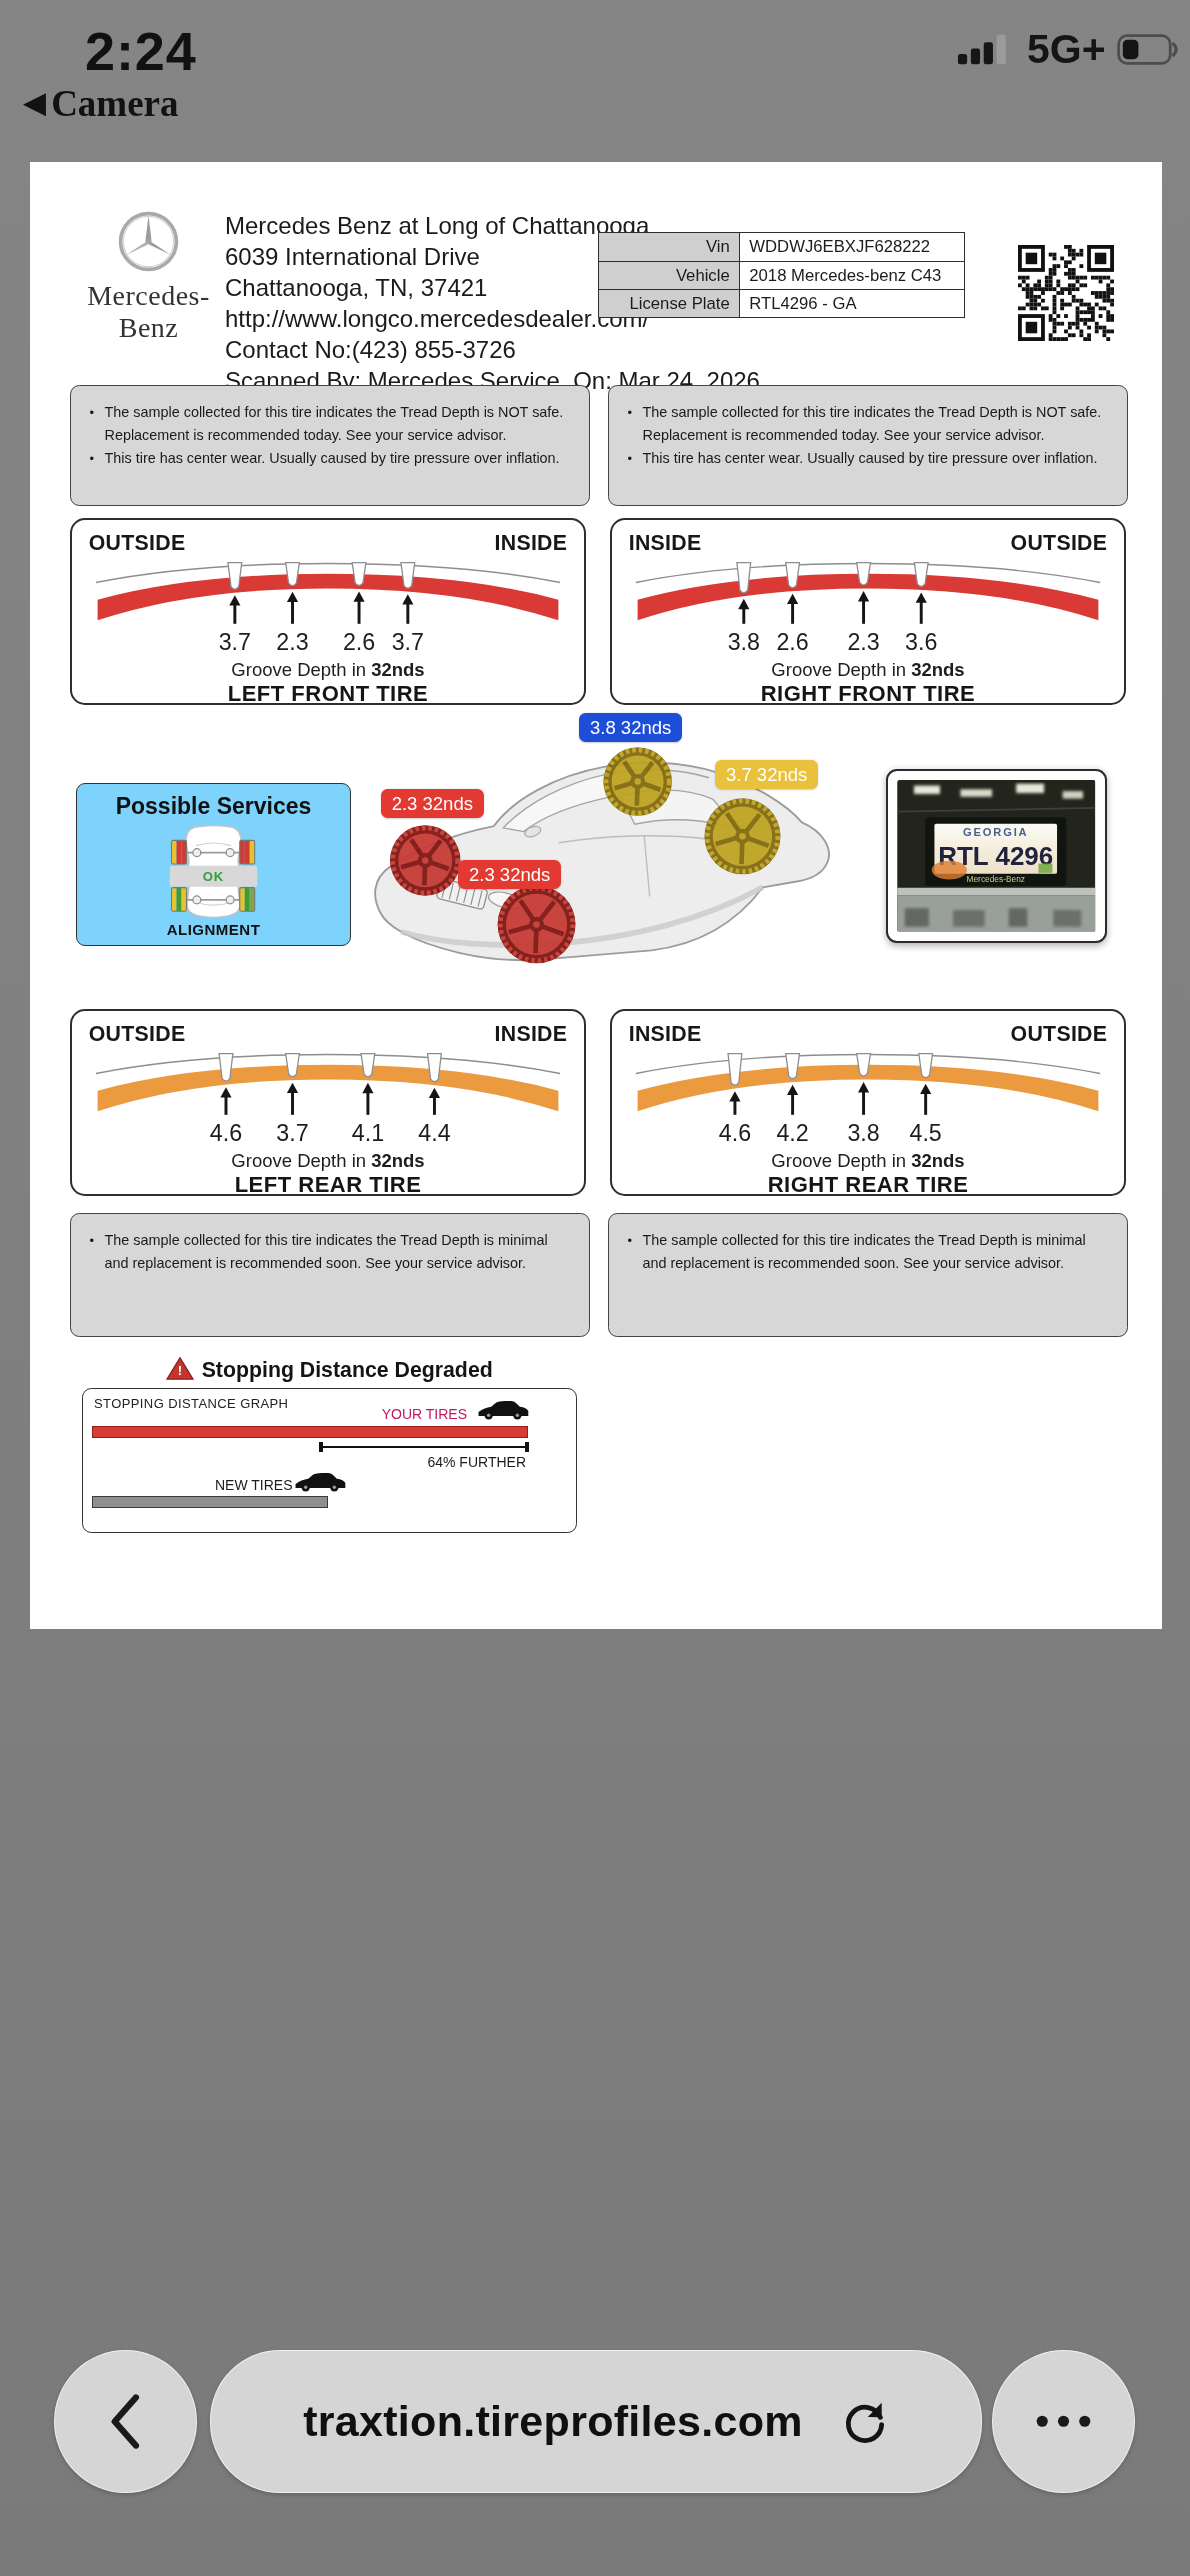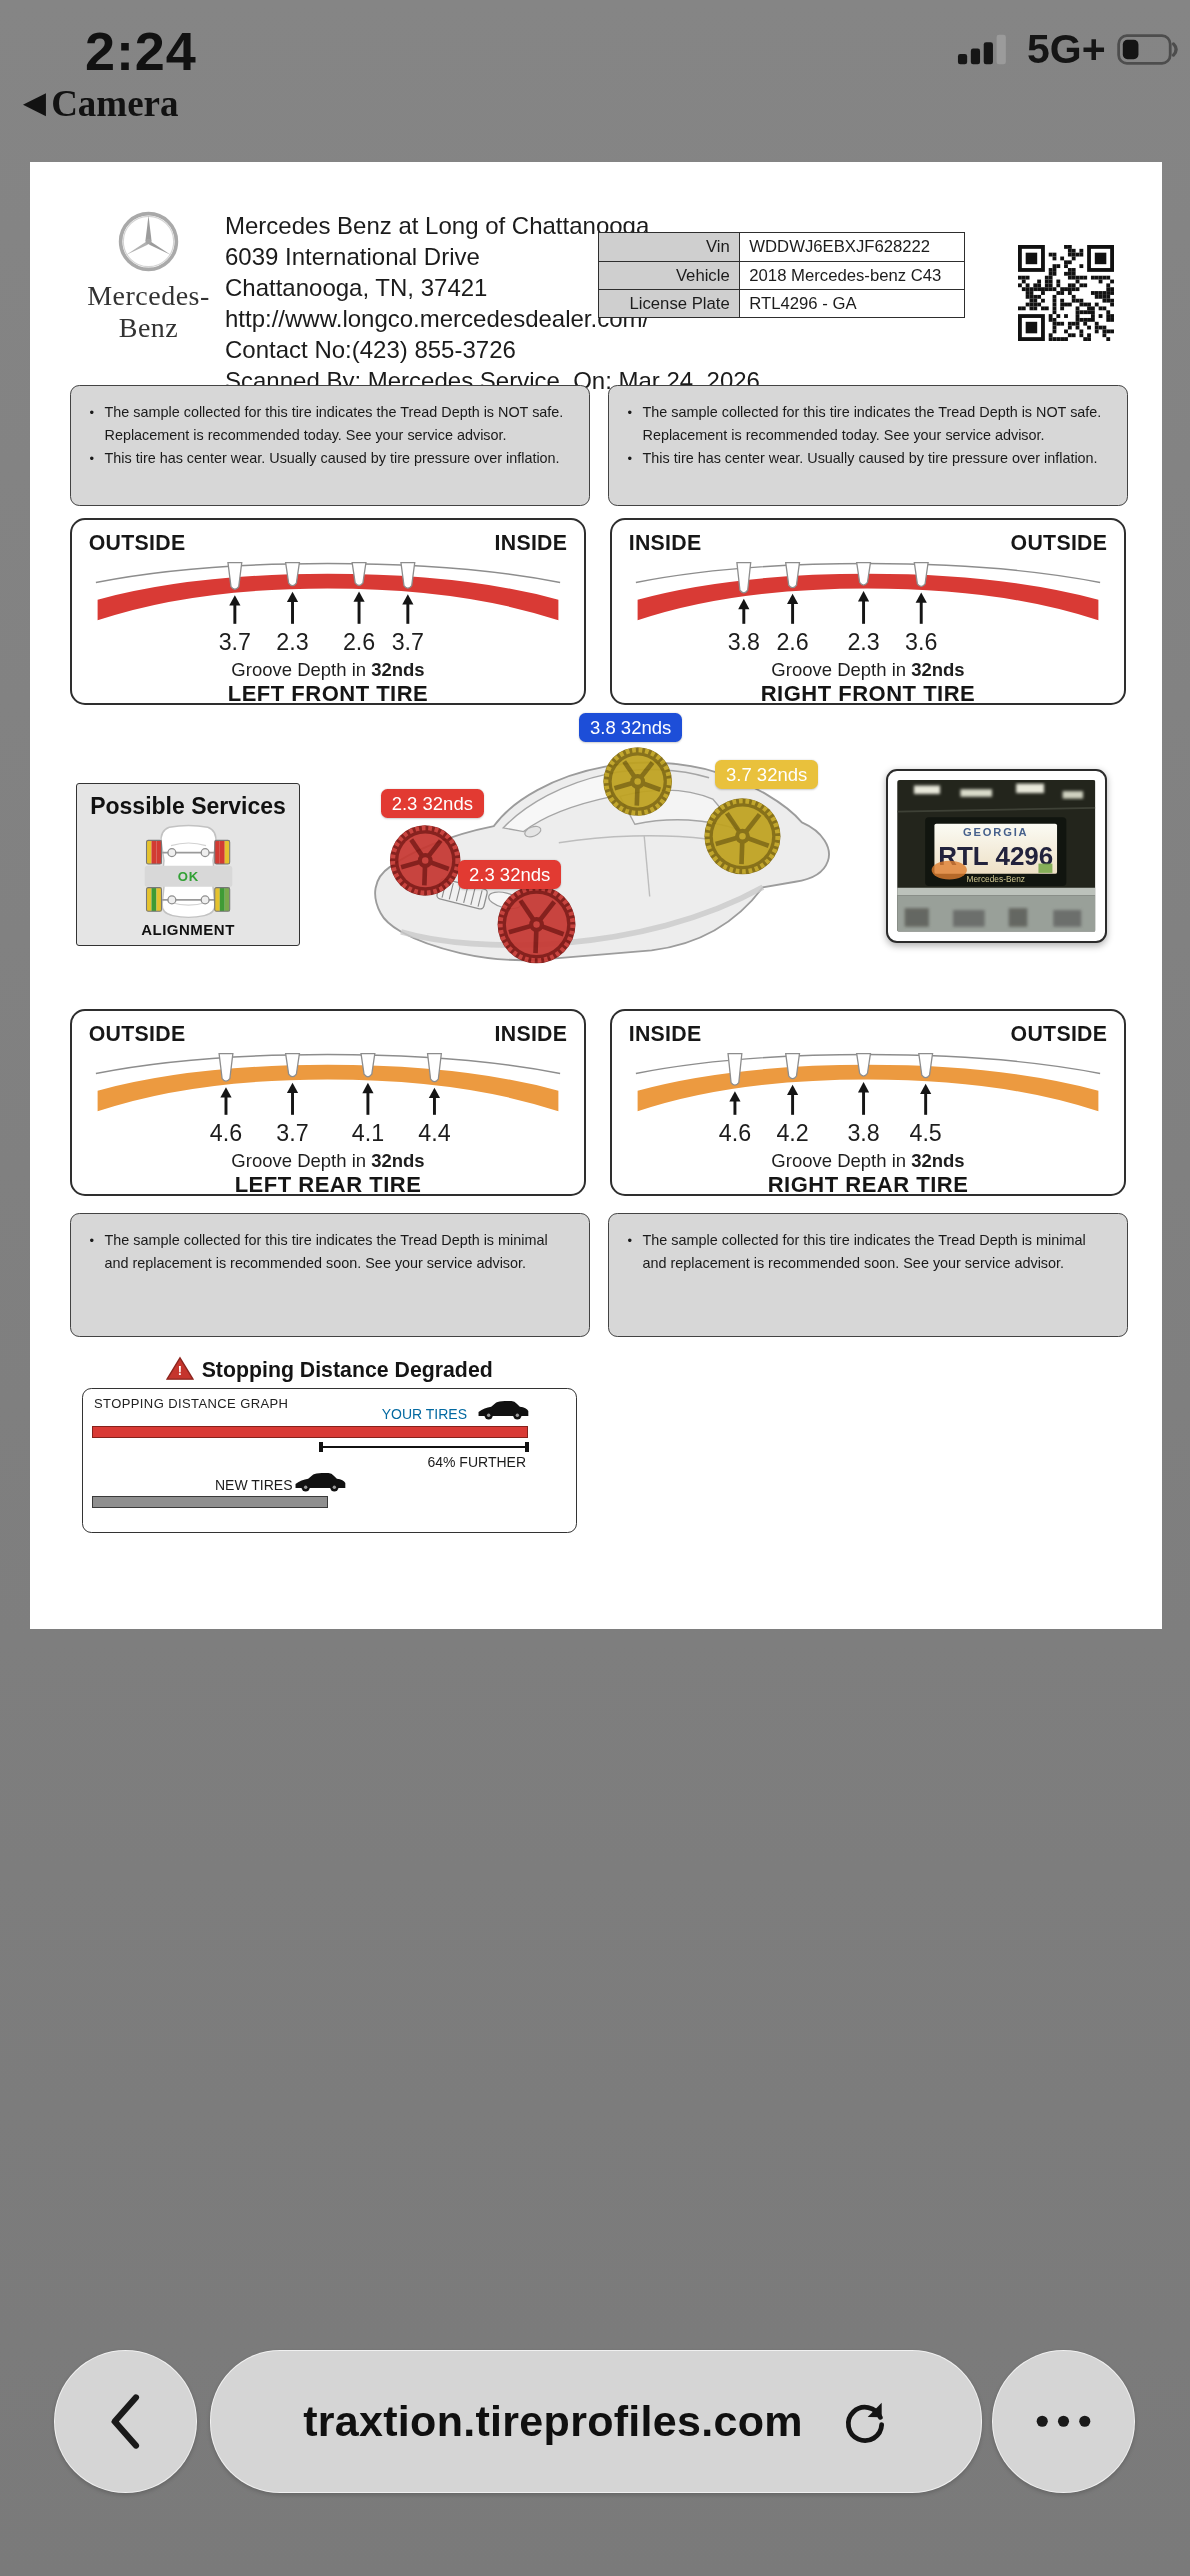--- a/index.html
+++ b/index.html
@@ -39,36 +39,36 @@
   
   .tire-box{position:absolute;width:516px;height:187px;background:#fff;border:2.3px solid #2e2e2e;border-radius:15px;}
   .t0{left:40px;top:356px;} .t1{left:580px;top:356px;}
   .t2{left:40px;top:847px;} .t3{left:580px;top:847px;}
   .edge{position:absolute;top:11px;font-size:21.3px;font-weight:700;letter-spacing:0.3px;color:#171717;}
   .el{left:16.7px;} .er{right:16.7px;}
   .tread{position:absolute;left:16.7px;top:28px;width:478px;height:112px;}
   .gcap{position:absolute;top:139px;width:100%;text-align:center;font-size:18.5px;color:#1e1e1e;}
   .tname{position:absolute;top:161px;width:100%;text-align:center;font-size:22px;font-weight:700;letter-spacing:0.5px;color:#151515;}
   
-  .services{position:absolute;left:46px;top:621px;width:224px;height:163px;background:#e5e5e5;border:1.9px solid #333;border-radius:3px;text-align:center;}
+  .services{position:absolute;left:46px;top:621px;width:275px;height:163px;background:#7dd3fc;border:1.9px solid #333;border-radius:9px;text-align:center;}
   .svc-title{font-size:23px;font-weight:700;margin-top:9.3px;color:#111;}
   .svc-svg{width:113px;height:98px;margin-top:1.9px;}
   .svc-foot{position:absolute;bottom:7.4px;width:100%;font-size:15px;font-weight:700;letter-spacing:0.5px;color:#111;}
   .carzone{position:absolute;left:334px;top:549px;width:487px;height:283px;}
   .carzone svg{position:absolute;left:0;top:0;}
   .wbadge{position:absolute;color:#fff;font-size:18.5px;padding:3.7px 11px;border-radius:6.5px;white-space:nowrap;box-shadow:0 0.9px 1.9px rgba(0,0,0,.2);}
   .b0{left:215px;top:1.9px;} .b1{left:351px;top:49px;} .b2{left:16.7px;top:78px;} .b3{left:94px;top:149px;}
   .plate-card{position:absolute;left:856px;top:607px;width:221px;height:174px;background:#fff;border:2.3px solid #2b2b2b;border-radius:11px;padding:9.3px;box-shadow:0 2.8px 7.4px rgba(0,0,0,.3);}
   .plate-card svg{width:100%;height:100%;border-radius:2.8px;}
   
   .stop-head{position:absolute;left:52px;top:1194px;width:495px;text-align:center;font-size:21.3px;font-weight:700;color:#141414;}
   .stop-head svg{vertical-align:-3.7px;margin-right:7.4px;}
   .stop-box{position:absolute;left:52px;top:1226px;width:495px;height:145px;border:1.9px solid #333;border-radius:9.3px;background:#fff;}
   .sg-title{position:absolute;left:11px;top:7.4px;font-size:13px;letter-spacing:0.4px;color:#222;}
-  .sg-yourlbl{position:absolute;right:109px;top:16.7px;font-size:14px;color:#0369a1;}
+  .sg-yourlbl{position:absolute;right:109px;top:16.7px;font-size:14px;color:#be185d;}
   .sg-car1{position:absolute;right:46px;top:11px;width:54px;height:20.4px;}
   .sg-redbar{position:absolute;left:9.3px;top:37px;width:436px;height:12px;background:#d93a35;border:0.9px solid #86211b;}
   .sg-measure{position:absolute;left:236px;top:57px;width:210px;border-top:2.8px solid #111;}
   .sg-measure::before,.sg-measure::after{content:"";position:absolute;top:-6.5px;width:3.7px;height:10.2px;background:#111;}
   .sg-measure::before{left:0;} .sg-measure::after{right:0;}
   .sg-further{position:absolute;right:50px;top:65px;font-size:14px;color:#1c1c1c;}
   .sg-newlbl{position:absolute;left:132px;top:88px;font-size:14px;color:#1c1c1c;}
   .sg-car2{position:absolute;left:210px;top:83px;width:54px;height:20.4px;}
   .sg-graybar{position:absolute;left:9.3px;top:107px;width:236px;height:12px;background:#8f8f8f;border:0.9px solid #3a3a3a;}
   

